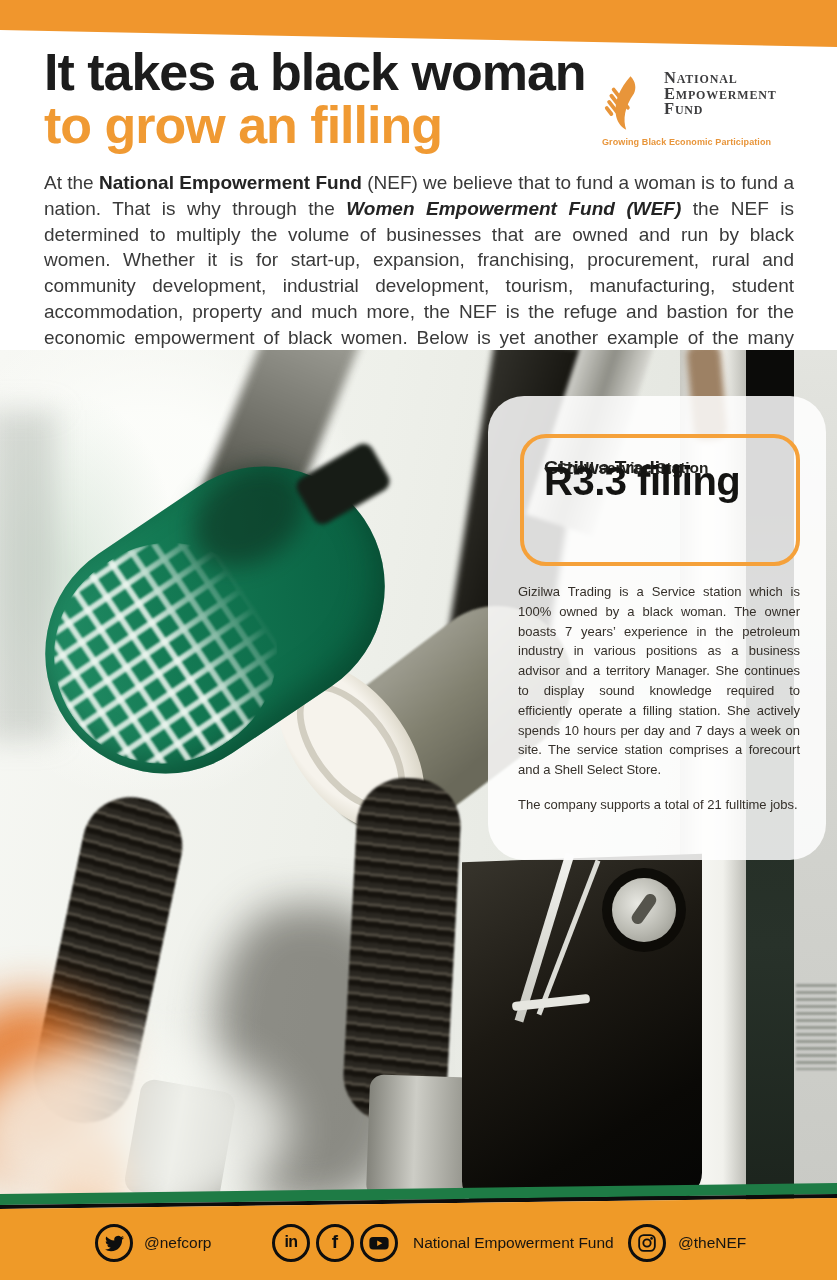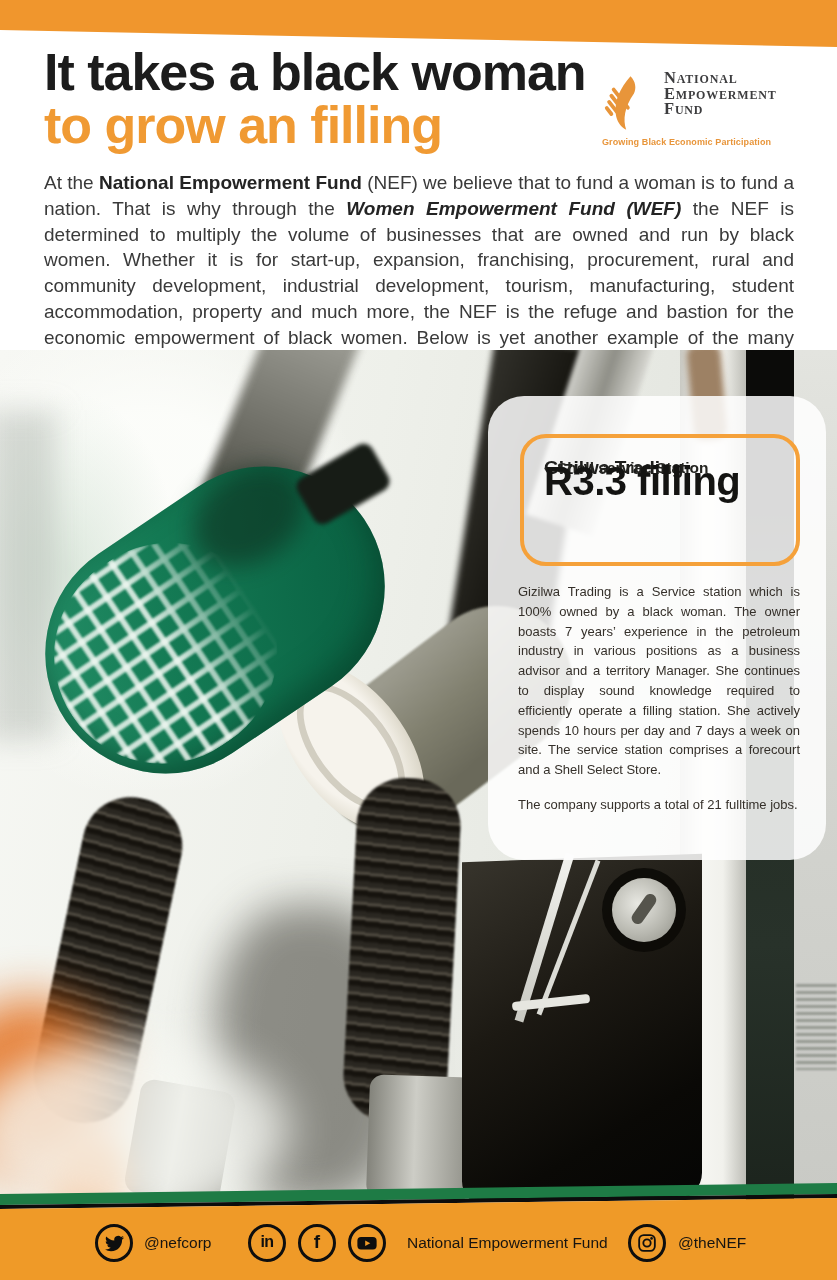--- a/index.html
+++ b/index.html
@@ -137,21 +137,21 @@
   .band-green { position:absolute; inset:0; background:#1E7B45;
     clip-path:polygon(0 14px, 100% 3px, 100% 14px, 0 25px); }
   .band-black { position:absolute; inset:0; background:#0c0c0c;
     clip-path:polygon(0 25px, 100% 14px, 100% 18px, 0 29px); }
   .band-orange { position:absolute; inset:0; background:#EF9A28;
     clip-path:polygon(0 29px, 100% 18px, 100% 100%, 0 100%); }
 
   .social-row { position:absolute; left:0; top:44px; width:837px; height:38px;text-align:right; }
   .social-group { position:absolute; display:flex; align-items:center; }
   .sg-twitter { left:95px; gap:11px; }
-  .sg-channels { left:248px; gap:12px; }
+  .sg-channels { left:272px; gap:6px; }
   .sg-insta { left:628px; gap:12px; }
   .sicon { width:38px; height:38px; border-radius:50%; border:3px solid #0e0e0e; color:#0e0e0e;
     display:flex; align-items:center; justify-content:center; flex:0 0 auto; background:transparent; }
   .sicon .glyph-in { font-weight:bold; font-size:16px; letter-spacing:-0.5px; margin-top:-2px; }
   .sicon .glyph-f { font-weight:bold; font-size:19px; margin-top:-2px; }
   .social-label { font-size:15.5px; color:#171410; }
   .sg-channels .social-label { margin-left:9px; }
 </style>
 </head>
 <body>

